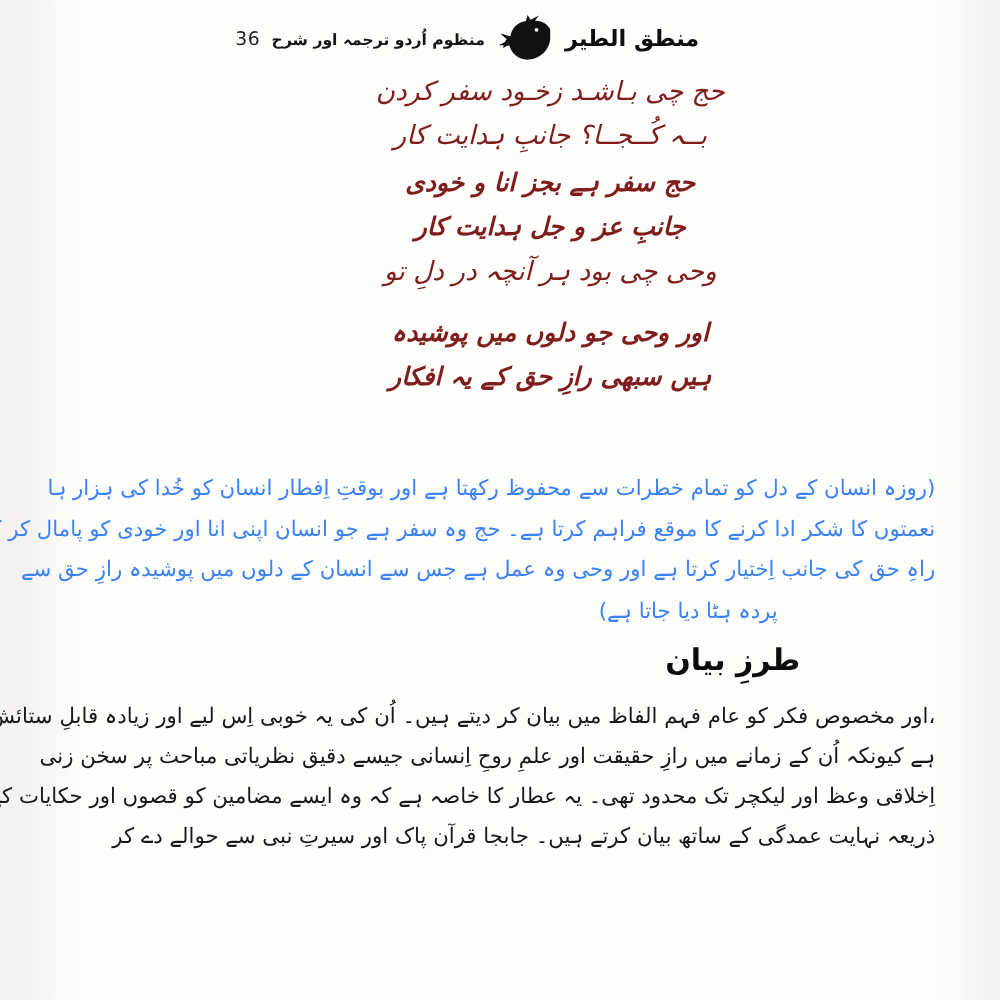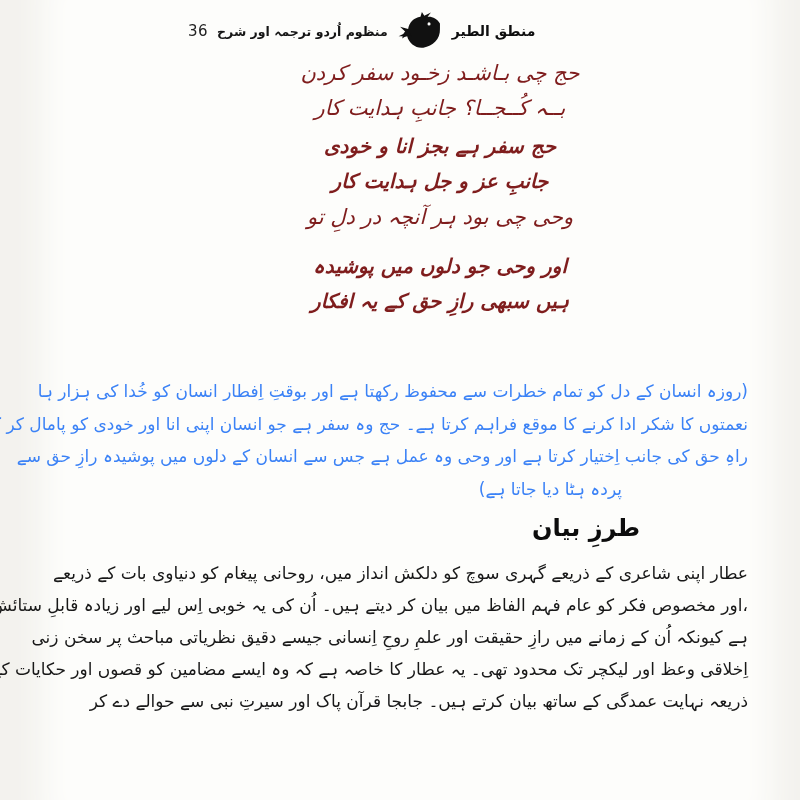--- a/index.html
+++ b/index.html
@@ -18,21 +18,21 @@
   }
   
   .header{
     position:absolute;top:12px;left:188px;
     display:flex;flex-direction:row;align-items:center;gap:9px;
     direction:ltr;
     white-space:nowrap;
   }
   .header .pgnum{font-size:15px;color:#222;letter-spacing:0.5px;}
   .header .subtitle{font-size:12.5px;font-weight:600;color:#151515;}
-  .header .booktitle{font-size:14px;font-weight:700;color:#0e0e0e;}
+  .header .booktitle{font-size:18px;font-weight:700;color:#0e0e0e;}
   .header svg{display:block;}
   
   .verses{
     position:absolute;top:56px;left:238px;width:404px;
     text-align:center;direction:rtl;
   }
   .couplet{margin:0 0 14px 0;}
   .couplet.first{margin-bottom:3px;}
   .couplet.second{margin-bottom:1px;}
   .verse-line{
@@ -107,20 +107,19 @@
   <div class="commentary">
     <div class="p-line">(روزہ انسان کے دل کو تمام خطرات سے محفوظ رکھتا ہے اور بوقتِ اِفطار انسان کو خُدا کی ہزار ہا</div>
     <div class="p-line">نعمتوں کا شکر ادا کرنے کا موقع فراہم کرتا ہے۔ حج وہ سفر ہے جو انسان اپنی انا اور خودی کو پامال کر کے</div>
     <div class="p-line">راہِ حق کی جانب اِختیار کرتا ہے اور وحی وہ عمل ہے جس سے انسان کے دلوں میں پوشیدہ رازِ حق سے</div>
     <div class="p-line indent-right">پردہ ہٹا دیا جاتا ہے)</div>
   </div>
 
   <div class="section-heading">طرزِ بیان</div>
 
   <div class="body-par">
-    <div class="p-line">عطار اپنی شاعری کے ذریعے گہری سوچ کو دلکش انداز میں، روحانی پیغام کو دنیاوی بات کے ذریعے</div>
     <div class="p-line">،اور مخصوص فکر کو عام فہم الفاظ میں بیان کر دیتے ہیں۔ اُن کی یہ خوبی اِس لیے اور زیادہ قابلِ ستائش</div>
     <div class="p-line">ہے کیونکہ اُن کے زمانے میں رازِ حقیقت اور علمِ روحِ اِنسانی جیسے دقیق نظریاتی مباحث پر سخن زنی</div>
     <div class="p-line">اِخلاقی وعظ اور لیکچر تک محدود تھی۔ یہ عطار کا خاصہ ہے کہ وہ ایسے مضامین کو قصوں اور حکایات کے</div>
     <div class="p-line">ذریعہ نہایت عمدگی کے ساتھ بیان کرتے ہیں۔ جابجا قرآن پاک اور سیرتِ نبی سے حوالے دے کر</div>
   </div>
 
 </div>
 
 </body></html>

